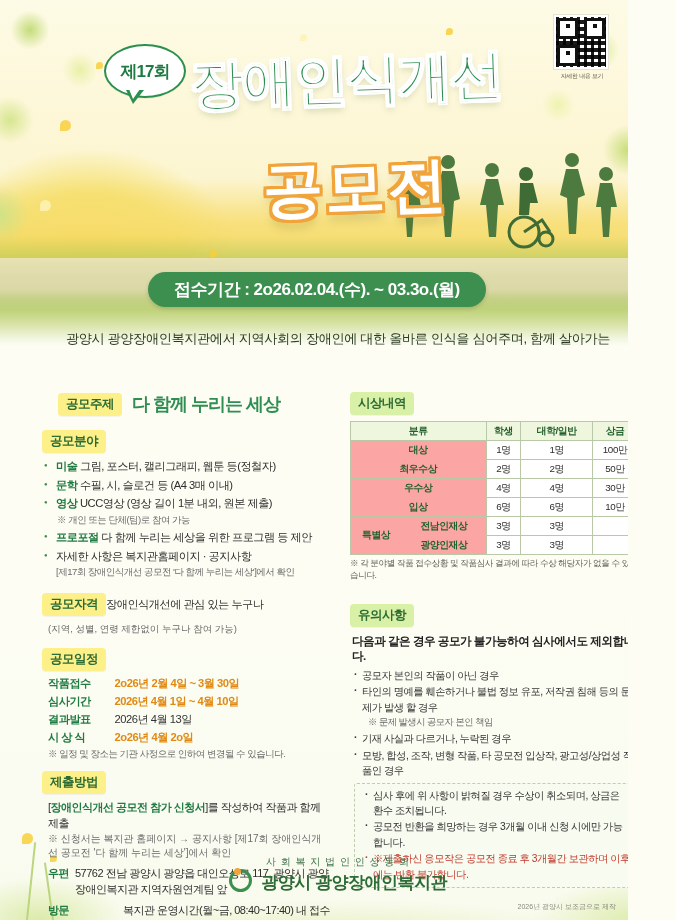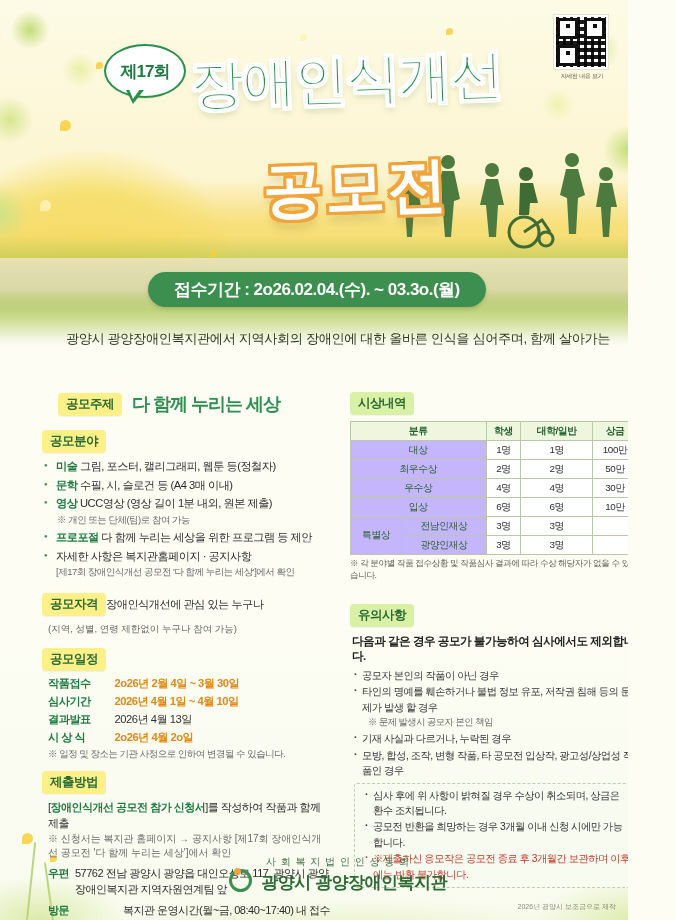--- a/index.html
+++ b/index.html
@@ -238,21 +238,21 @@
 
   
   .prize-table {
     width: 288px; border-collapse: collapse; margin-top: 6px; background: #fff;
   }
   .prize-table th, .prize-table td {
     border: 1px solid #b9c9a8; font-size: 9.8px; text-align: center; padding: 2.5px 0;
     color: #2d2d2d; letter-spacing: -.4px;
   }
   .prize-table thead th { background: #eef6dd; font-weight: bold; color: #25612f; }
-  .prize-table td.first { background: #c4b5fd; font-weight: normal; color: #25612f; margin-left: 27px; }
+  .prize-table td.first { background: #fca5a5; font-weight: bold; color: #25612f; margin-left: 27px; }
   .tbl-note { font-size: 8.6px; color: #5d5d53; margin-top: 3px; letter-spacing: -.4px; }
 
   
   .caution-lead {
     font-size: 11.6px; font-weight: bold; color: #222; margin: 7px 0 4px 2px; letter-spacing: -.5px;
   }
   ul.caution { list-style: none; margin: 0 0 0 2px; padding: 0; }
   ul.caution > li {
     font-size: 10.3px; color: #333; line-height: 1.5; letter-spacing: -.5px;
     padding-left: 10px; position: relative; margin-bottom: 1px;

